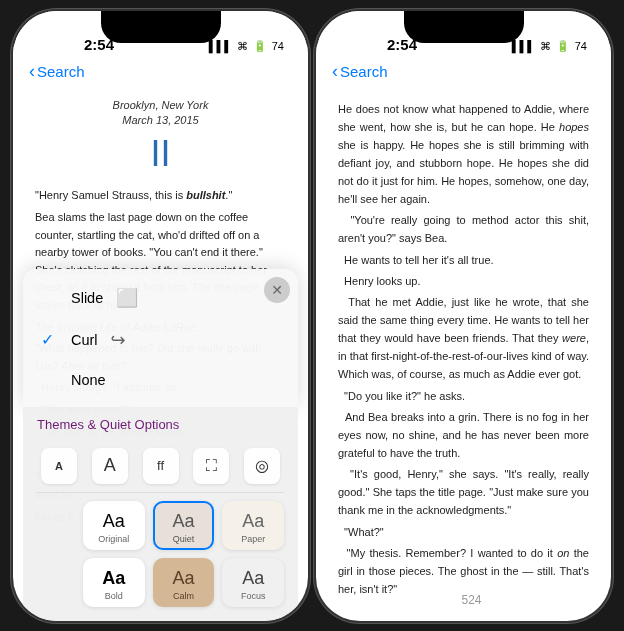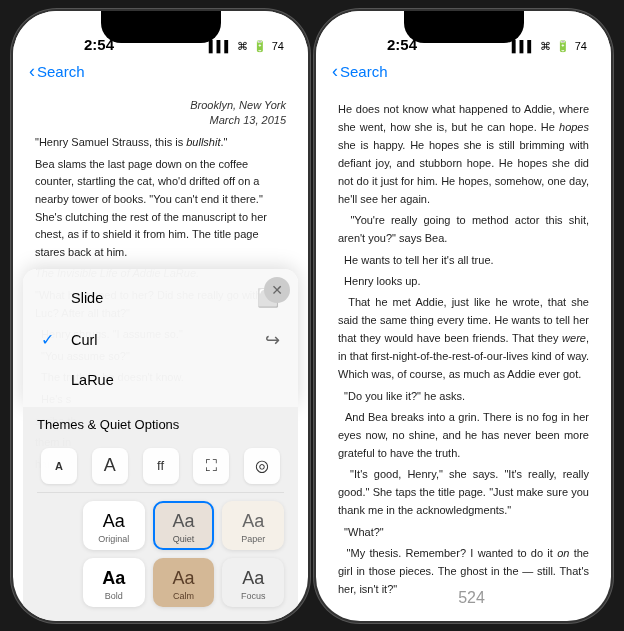--- a/index.html
+++ b/index.html
@@ -92,22 +92,22 @@
     .book-content {
       flex: 1;
       padding: 10px 22px;
       font-size: 11.5px;
       line-height: 1.55;
       color: #222;
       overflow: hidden;
     }
 
     .book-header {
-      text-align: right;
-      margin-bottom: 6px;
+      text-align: center;
+      margin-bottom: 12px;
     }
     .book-header .location {
       font-style: italic;
       font-size: 11px;
       color: #333;
       line-height: 1.4;
     }
     .book-header .chapter {
       font-size: 36px;
       font-weight: 300;
@@ -119,21 +119,21 @@
     .book-text {
       font-size: 11px;
       line-height: 1.6;
       color: #222;
     }
     .book-text p {
       margin-bottom: 4px;
       text-align: left;
     }
     .book-text .italic { font-style: italic; }
-    .book-text .bold { font-weight: normal; }
+    .book-text .bold { font-weight: bold; }
 
     
     .overlay-panel {
       position: absolute;
       bottom: 0;
       left: 0;
       right: 0;
       background: transparent;
       z-index: 20;
     }
@@ -143,24 +143,25 @@
       background: rgba(248,248,248,0.97);
       margin: 0 10px;
       border-radius: 14px 14px 0 0;
       padding: 8px 0;
       box-shadow: 0 -2px 20px rgba(0,0,0,0.15);
     }
 
     .option-row {
       display: flex;
       align-items: center;
-      justify-content: space-between;
+      justify-content: flex-start;
       padding: 10px 18px;
       font-size: 14px;
       color: #000;
+      gap: 13px;
     }
     .option-row .option-left {
       display: flex;
       align-items: center;
       gap: 10px;
     }
     .option-row .checkmark {
       color: #007AFF;
       font-size: 16px;
       width: 20px;
@@ -174,21 +175,21 @@
     }
 
     .themes-section {
       background: rgba(240,240,240,0.98);
       margin: 0 10px;
       padding: 10px 14px 6px;
     }
 
     .themes-header {
       font-size: 13px;
-      color: #000000;
+      color: #701a75;
       margin-bottom: 8px;
     }
 
     
     .controls-row {
       display: flex;
       align-items: center;
       justify-content: space-between;
       padding: 8px 4px;
       border-bottom: 1px solid #ddd;
@@ -285,21 +286,21 @@
       text-align: justify;
     }
     .reading-content .italic { font-style: italic; margin-top: 40px; }
 
     .page-number {
       position: absolute;
       bottom: 14px;
       left: 16px;
       right: 0;
       text-align: center;
-      font-size: 16px;
+      font-size: 12px;
       color: #999;
     }
   </style>
 </head>
 <body>
 
 <div class="phones-container">
 
   <div class="phone">
     <div class="notch"></div>
@@ -317,20 +318,21 @@
     <div class="nav-bar">
       <div class="back-btn">
         <span class="chevron">‹</span>
         <span>Search</span>
       </div>
     </div>
 
     <div class="book-content">
       <div class="book-header">
         <div class="location italic">Brooklyn, New York<br>March 13, 2015</div>
+        <div class="chapter">II</div>
       </div>
       <div class="book-text">
         <p>"Henry Samuel Strauss, this is <span class="bold italic">bullshit</span>."</p>
         <p>Bea slams the last page down on the coffee counter, startling the cat, who'd drifted off on a nearby tower of books. "You can't end it there." She's clutching the rest of the manuscript to her chest, as if to shield it from him. The title page stares back at him.</p>
         <p class="italic">The Invisible Life of Addie LaRue.</p>
         <p>"What happened to her? Did she really go with Luc? After all that?"</p>
         <p>&nbsp;&nbsp;Henry shrugs. "I assume so."</p>
         <p>&nbsp;&nbsp;"You assume so?"</p>
         <p>&nbsp;&nbsp;The truth is, he doesn't know.</p>
         <p>&nbsp;&nbsp;He's s</p>
@@ -355,21 +357,21 @@
         <div class="option-row">
           <div class="option-left">
             <span class="checkmark" style="color:#007AFF;">✓</span>
             <span class="option-label">Curl</span>
           </div>
           <span class="option-icon">↪</span>
         </div>
         <div class="option-row">
           <div class="option-left">
             <span class="checkmark">&nbsp;</span>
-            <span class="option-label">LaRue</span>
+            <span class="option-label">None</span>
           </div>
         </div>
       </div>
 
       <div class="themes-section">
         <div class="themes-header">
           <span>Themes &amp; </span><span>Quiet Options</span>
         </div>
 
         <div class="controls-row">

